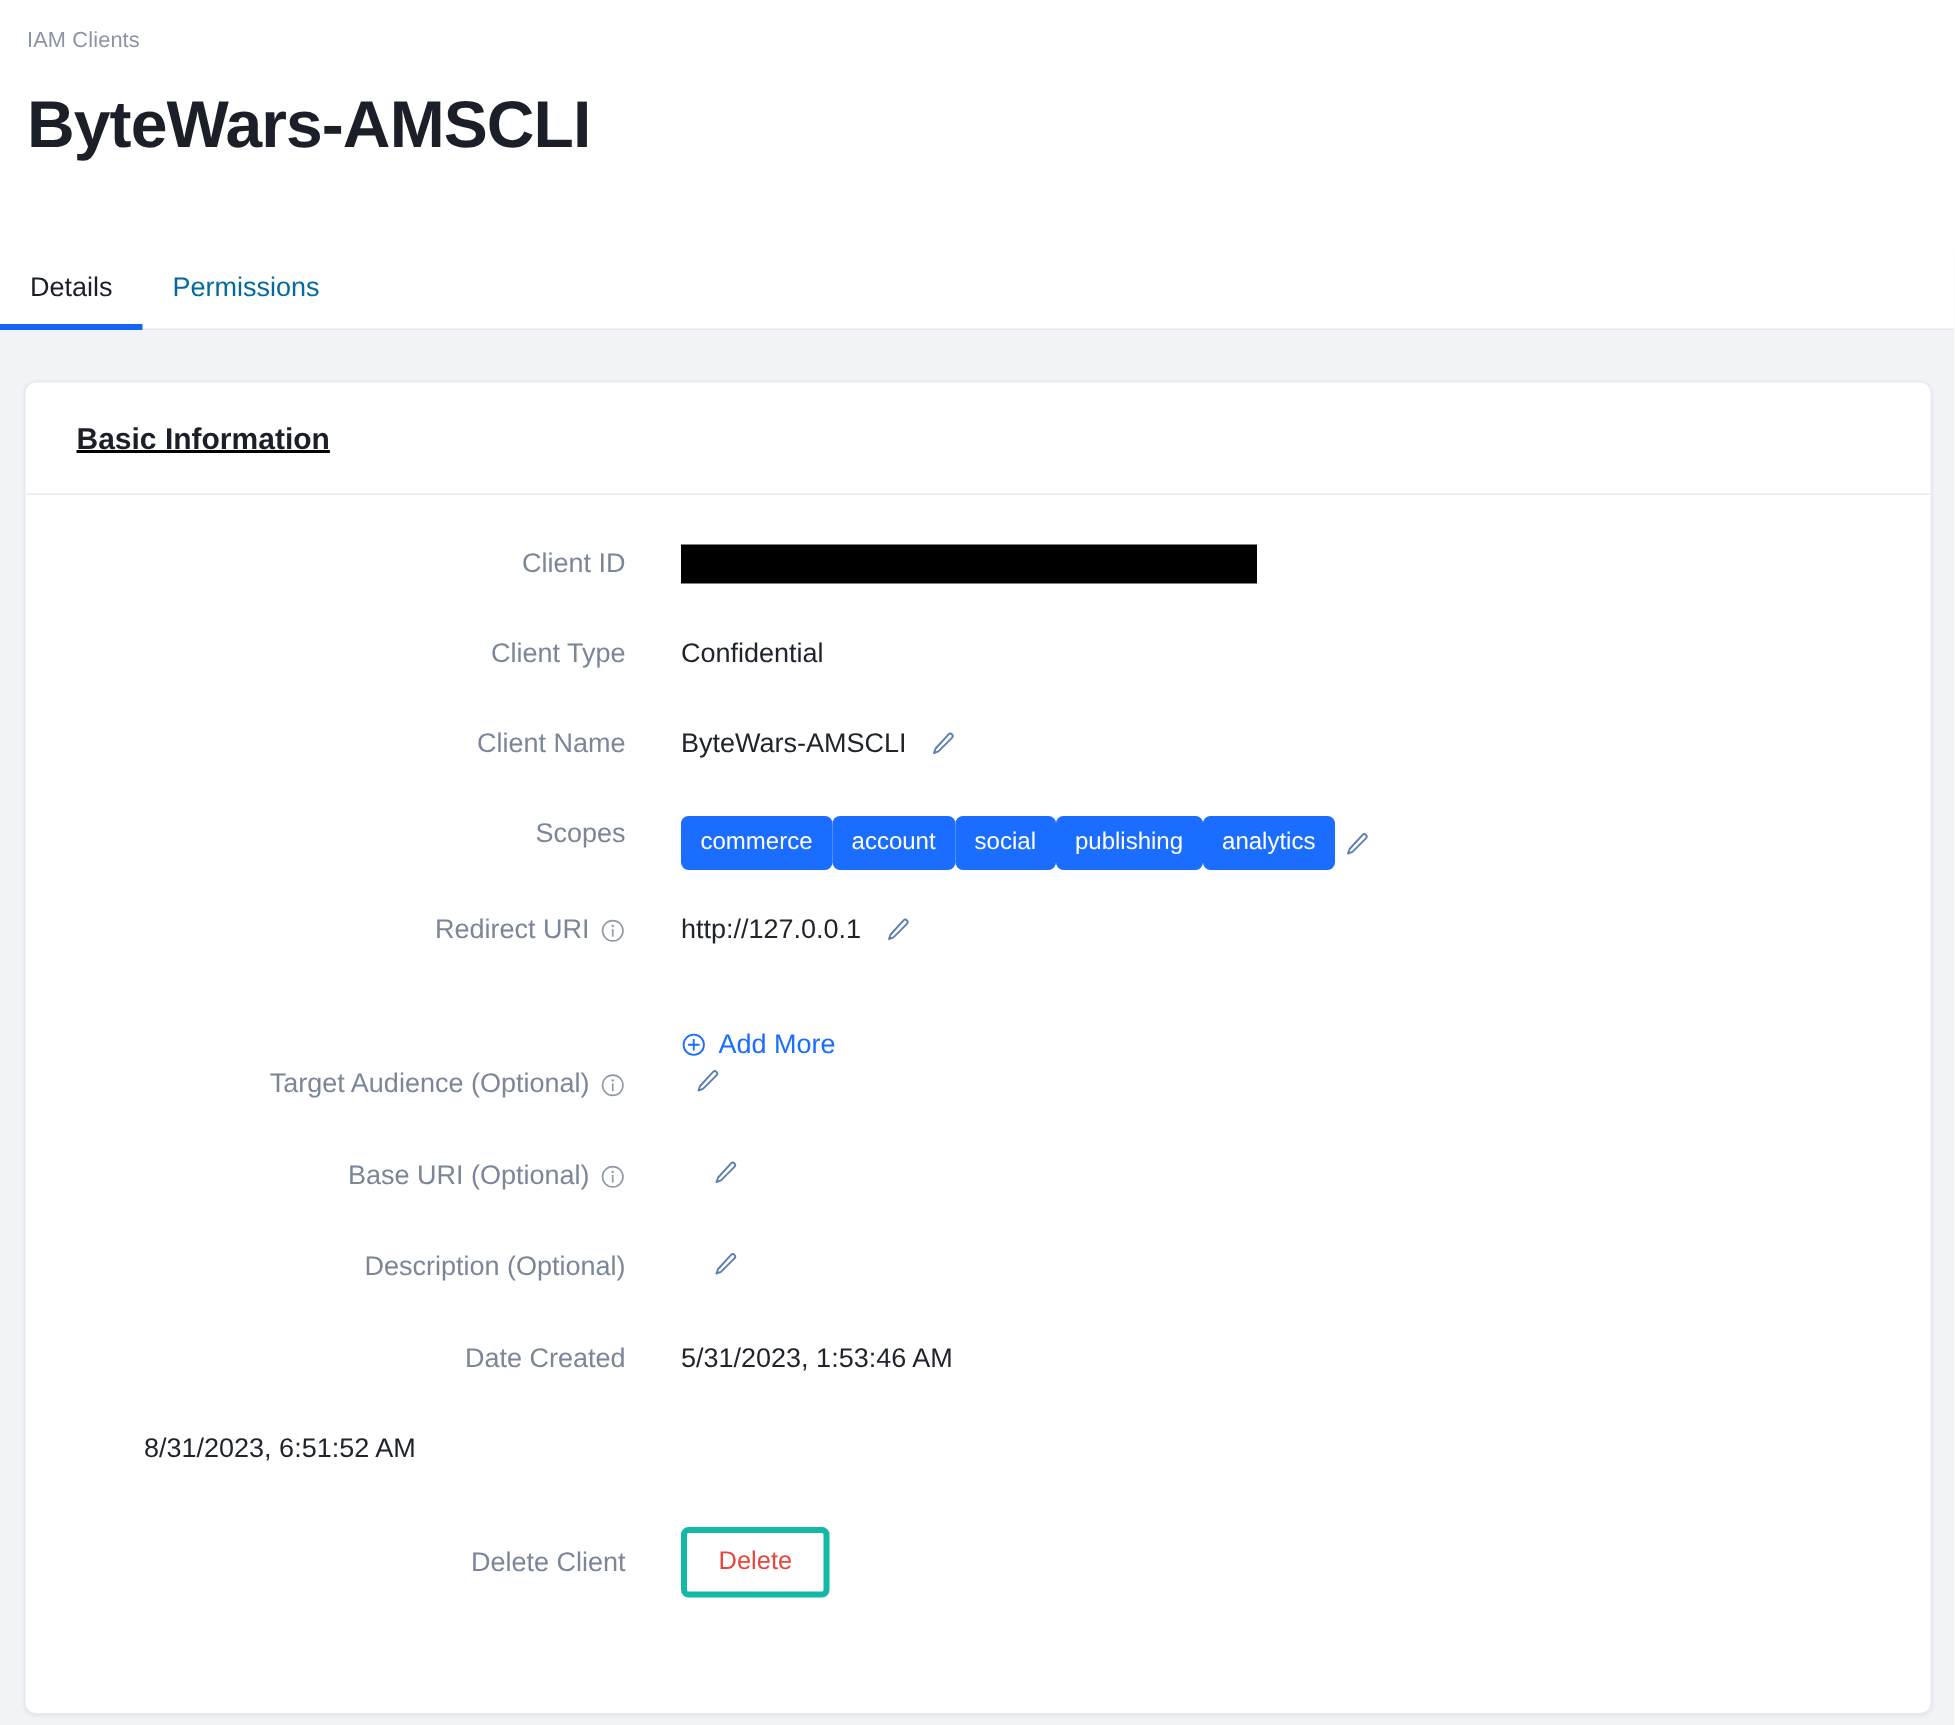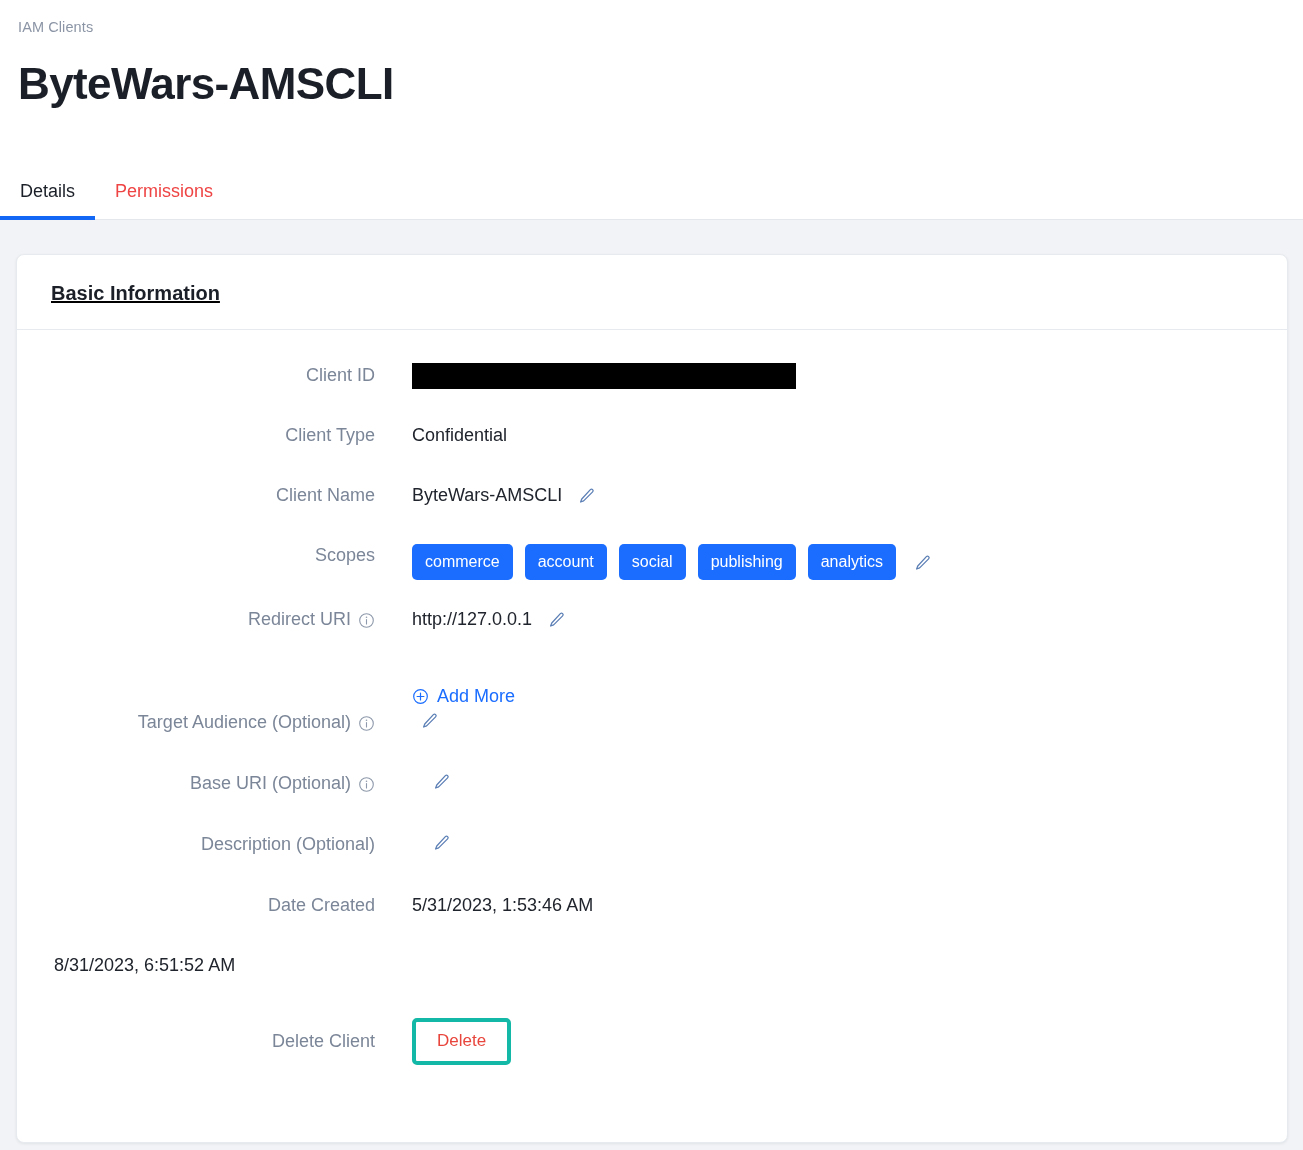--- a/index.html
+++ b/index.html
@@ -49,21 +49,21 @@
     margin-top: 38px;
     height: 56px;
     border-bottom: 1px solid #e4e7ec;
     position: absolute;
     left: 0;
     right: 0;
     bottom: 0;
   }
   .tab {
     font-size: 18px;
-    color: #ef4444;
+    color: #0369a1;
     padding: 0 20px 17px 20px;
     position: relative;
     cursor: pointer;
     line-height: 22px;
   }
   .tab.active {
     color: #1b1f27;
   }
   .tab.active::after {
     content: "";
@@ -102,20 +102,21 @@
   .card-body {
     padding: 30px 0 0 0;
   }
 
   
   .row {
     display: flex;
     align-items: flex-start;
     margin-bottom: 0;
     min-height: 60px;
+    padding-left: 42px;
   }
   .row-label {
     width: 358px;
     flex: 0 0 358px;
     text-align: right;
     font-size: 18px;
     color: #7b8698;
     line-height: 22px;
     padding-top: 4px;
     display: flex;
@@ -160,21 +161,21 @@
     flex: 0 0 18px;
     cursor: pointer;
     position: relative;
     top: 1px;
   }
   .pencil-gap { margin-left: 16px; }
 
   .badges {
     display: flex;
     align-items: center;
-    gap: 12px;
+    gap: 0;
     justify-content: center;
   }
   .badge {
     background: #1a6dff;
     color: #ffffff;
     font-size: 16px;
     line-height: 19px;
     border-radius: 5px;
     padding: 8px 13px 9px 13px;
     cursor: pointer;

